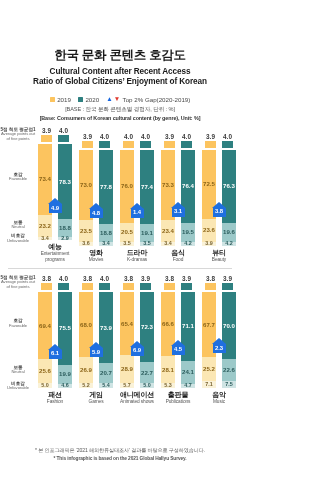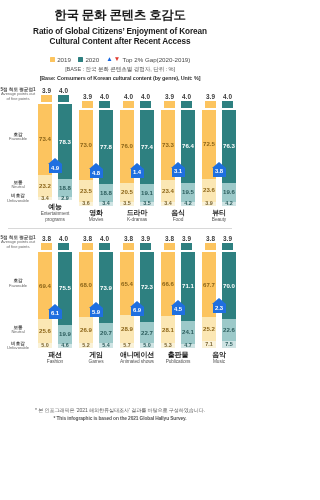--- a/index.html
+++ b/index.html
@@ -1,21 +1,21 @@
 <!DOCTYPE html>
 <html><head>
 <meta charset="utf-8">
 <style>
   html,body{margin:0;padding:0;}
   body{
     width:240px;height:500px;background:#ffffff;
     font-family:"Liberation Sans","DejaVu Sans",sans-serif;
     color:#3a3a3a;overflow:hidden;
   }
-  .page{width:240px;height:428px;position:relative;box-sizing:border-box;}
+  .page{width:240px;height:428px;position:relative;box-sizing:border-box;margin-top:40px;}
 
   
   .header{padding:8px 6px 0 6px;text-align:center;}
   .title-ko{font-size:12.5px;font-weight:bold;color:#1a1a1a;letter-spacing:-0.3px;line-height:1.25;}
   .title-en{font-size:8.2px;font-weight:bold;color:#1a1a1a;line-height:1.28;margin-top:3px;letter-spacing:-0.1px;}
 
   
   .legend{display:flex;justify-content:center;align-items:center;gap:7px;margin-top:8px;font-size:6.2px;color:#4a4a4a;}
   .legend-item{display:flex;align-items:center;gap:2.5px;}
   .sw{width:5px;height:5px;display:inline-block;border-radius:0.5px;}
@@ -86,22 +86,22 @@
   .foot-en{font-size:4.8px;color:#555;font-weight:bold;margin-top:2px;letter-spacing:-0.1px;}
 </style>
 </head>
 <body>
 
 <div class="page">
 
   <div class="header">
     <div class="title-ko">한국 문화 콘텐츠 호감도</div>
     <div class="title-en">
+      <div>Cultural Content after Recent Access</div>
       <div>Ratio of Global Citizens’ Enjoyment of Korean</div>
-      <div>Cultural Content after Recent Access</div>
     </div>
   </div>
 
   <div class="legend">
     <div class="legend-item">
       <span class="sw y"></span>
       <span class="legend-txt">2019</span>
     </div>
     <div class="legend-item">
       <span class="sw g"></span>

